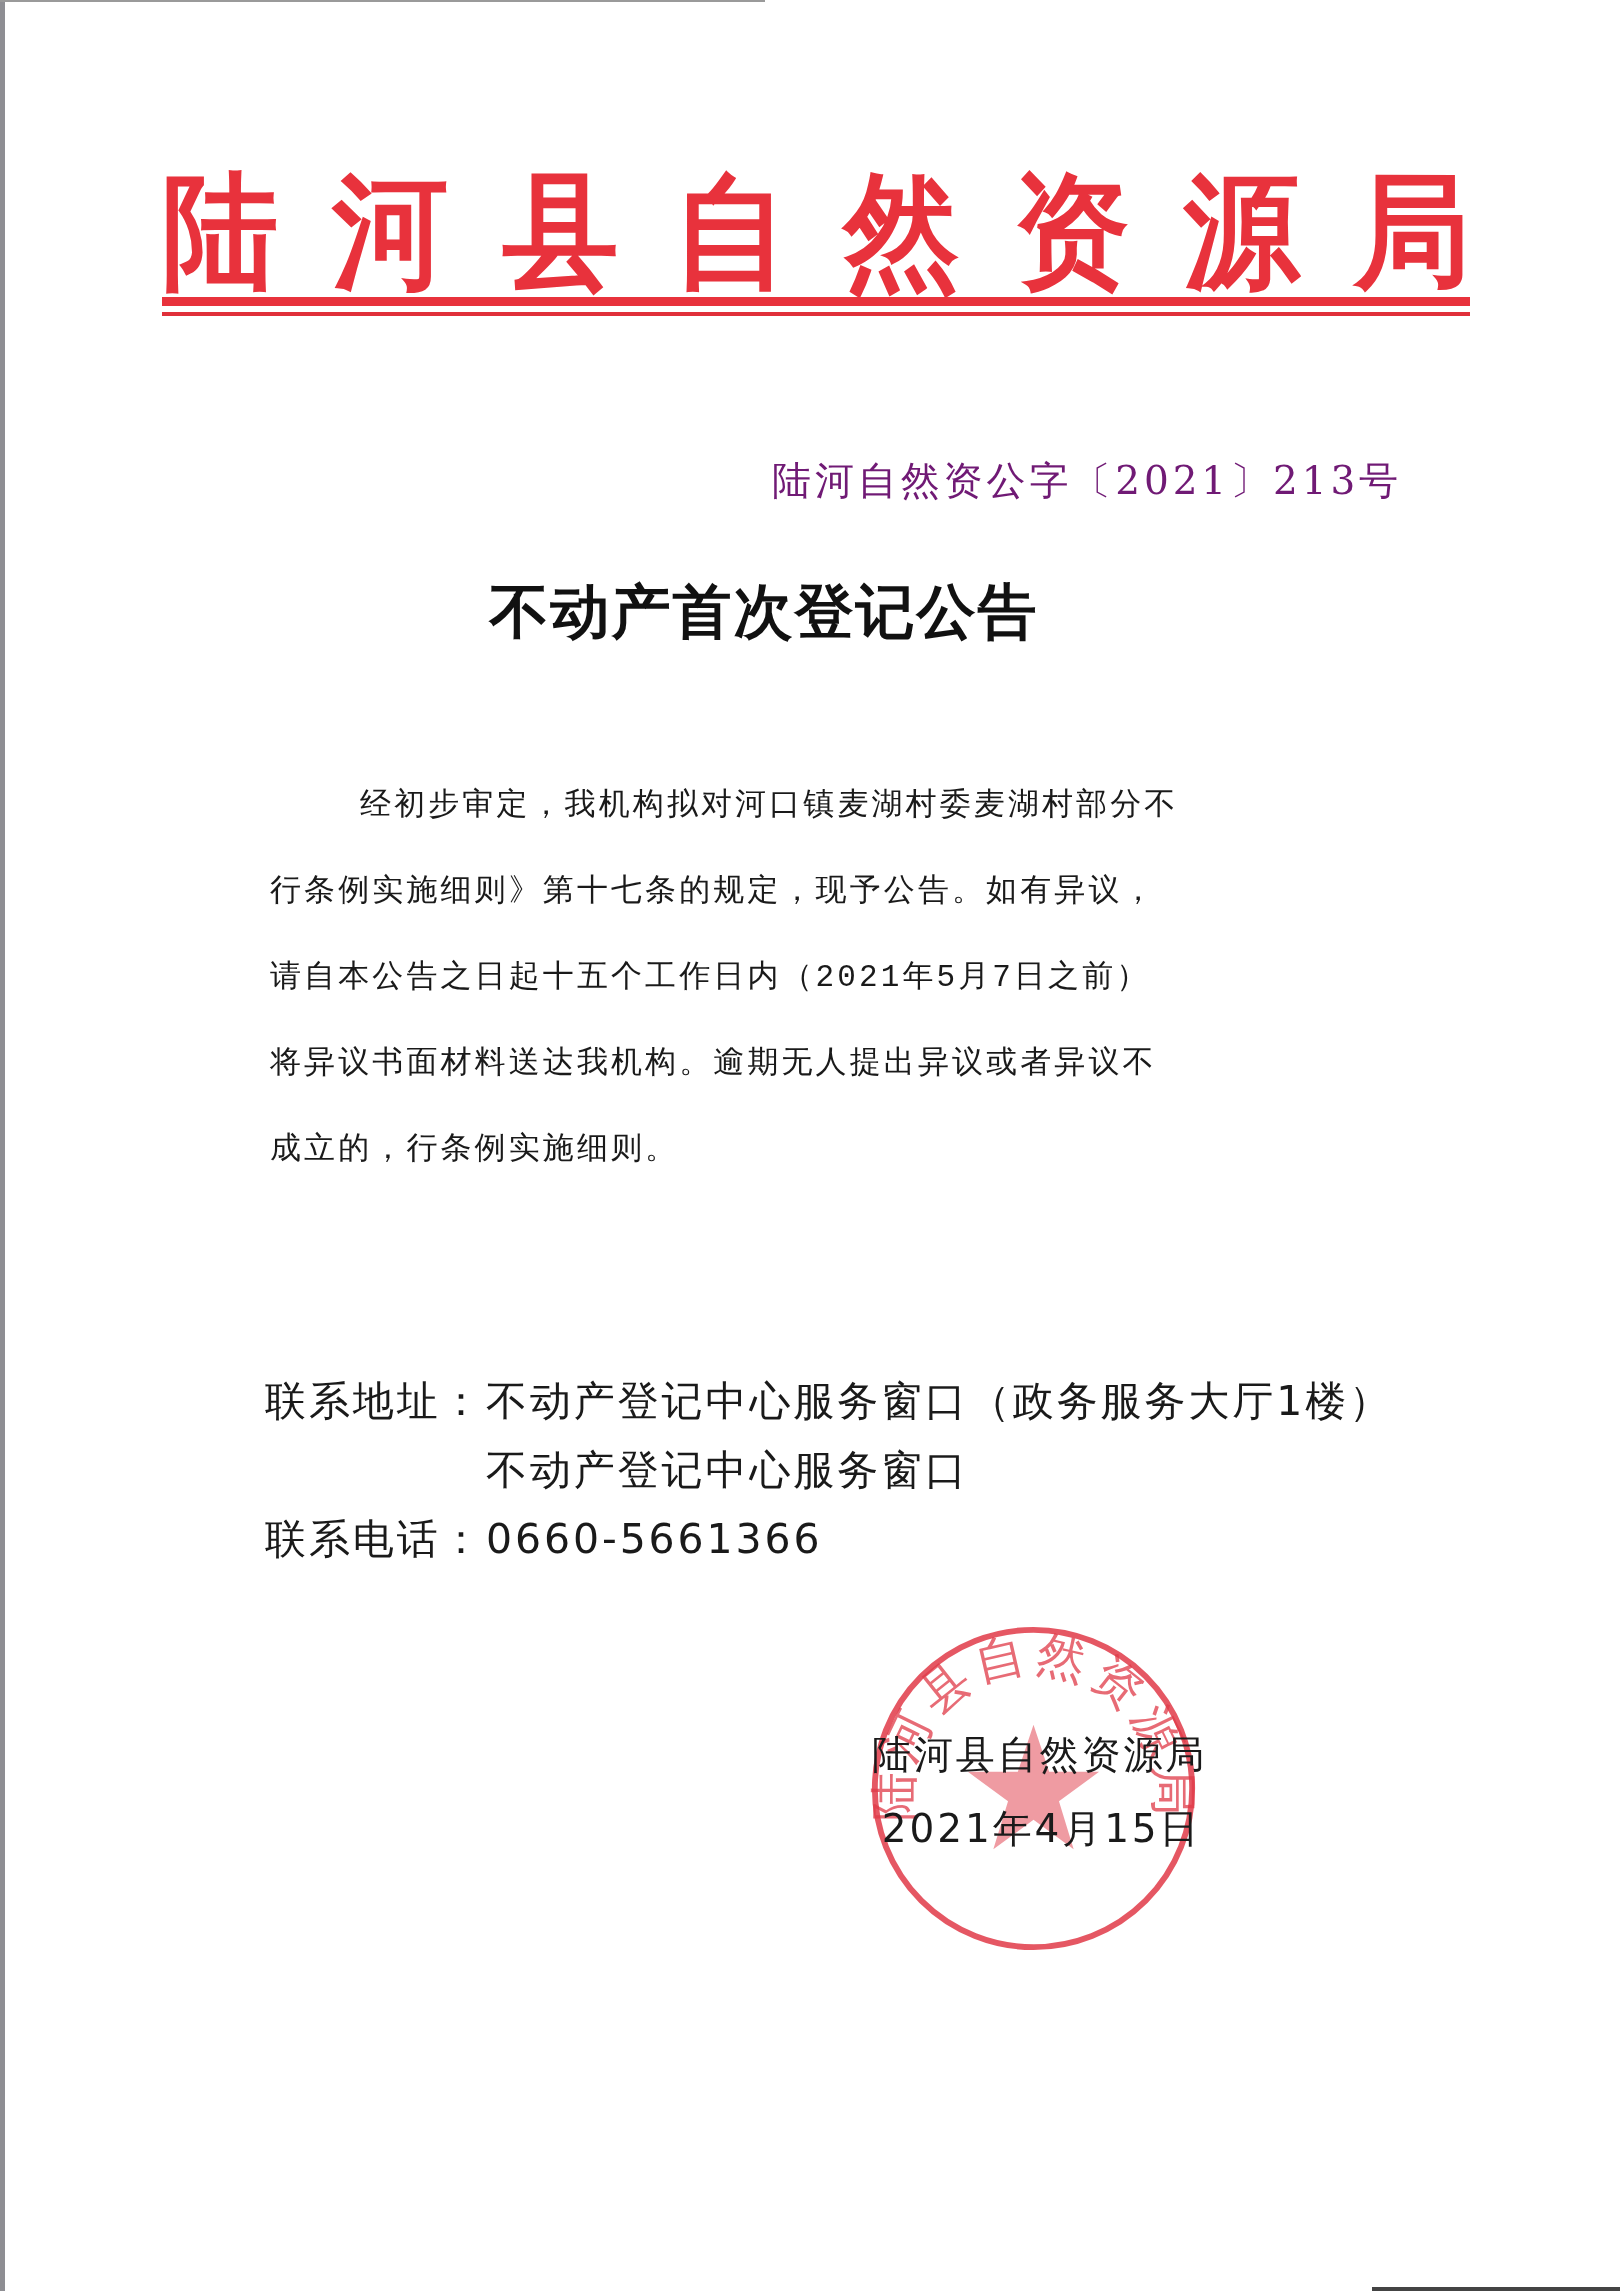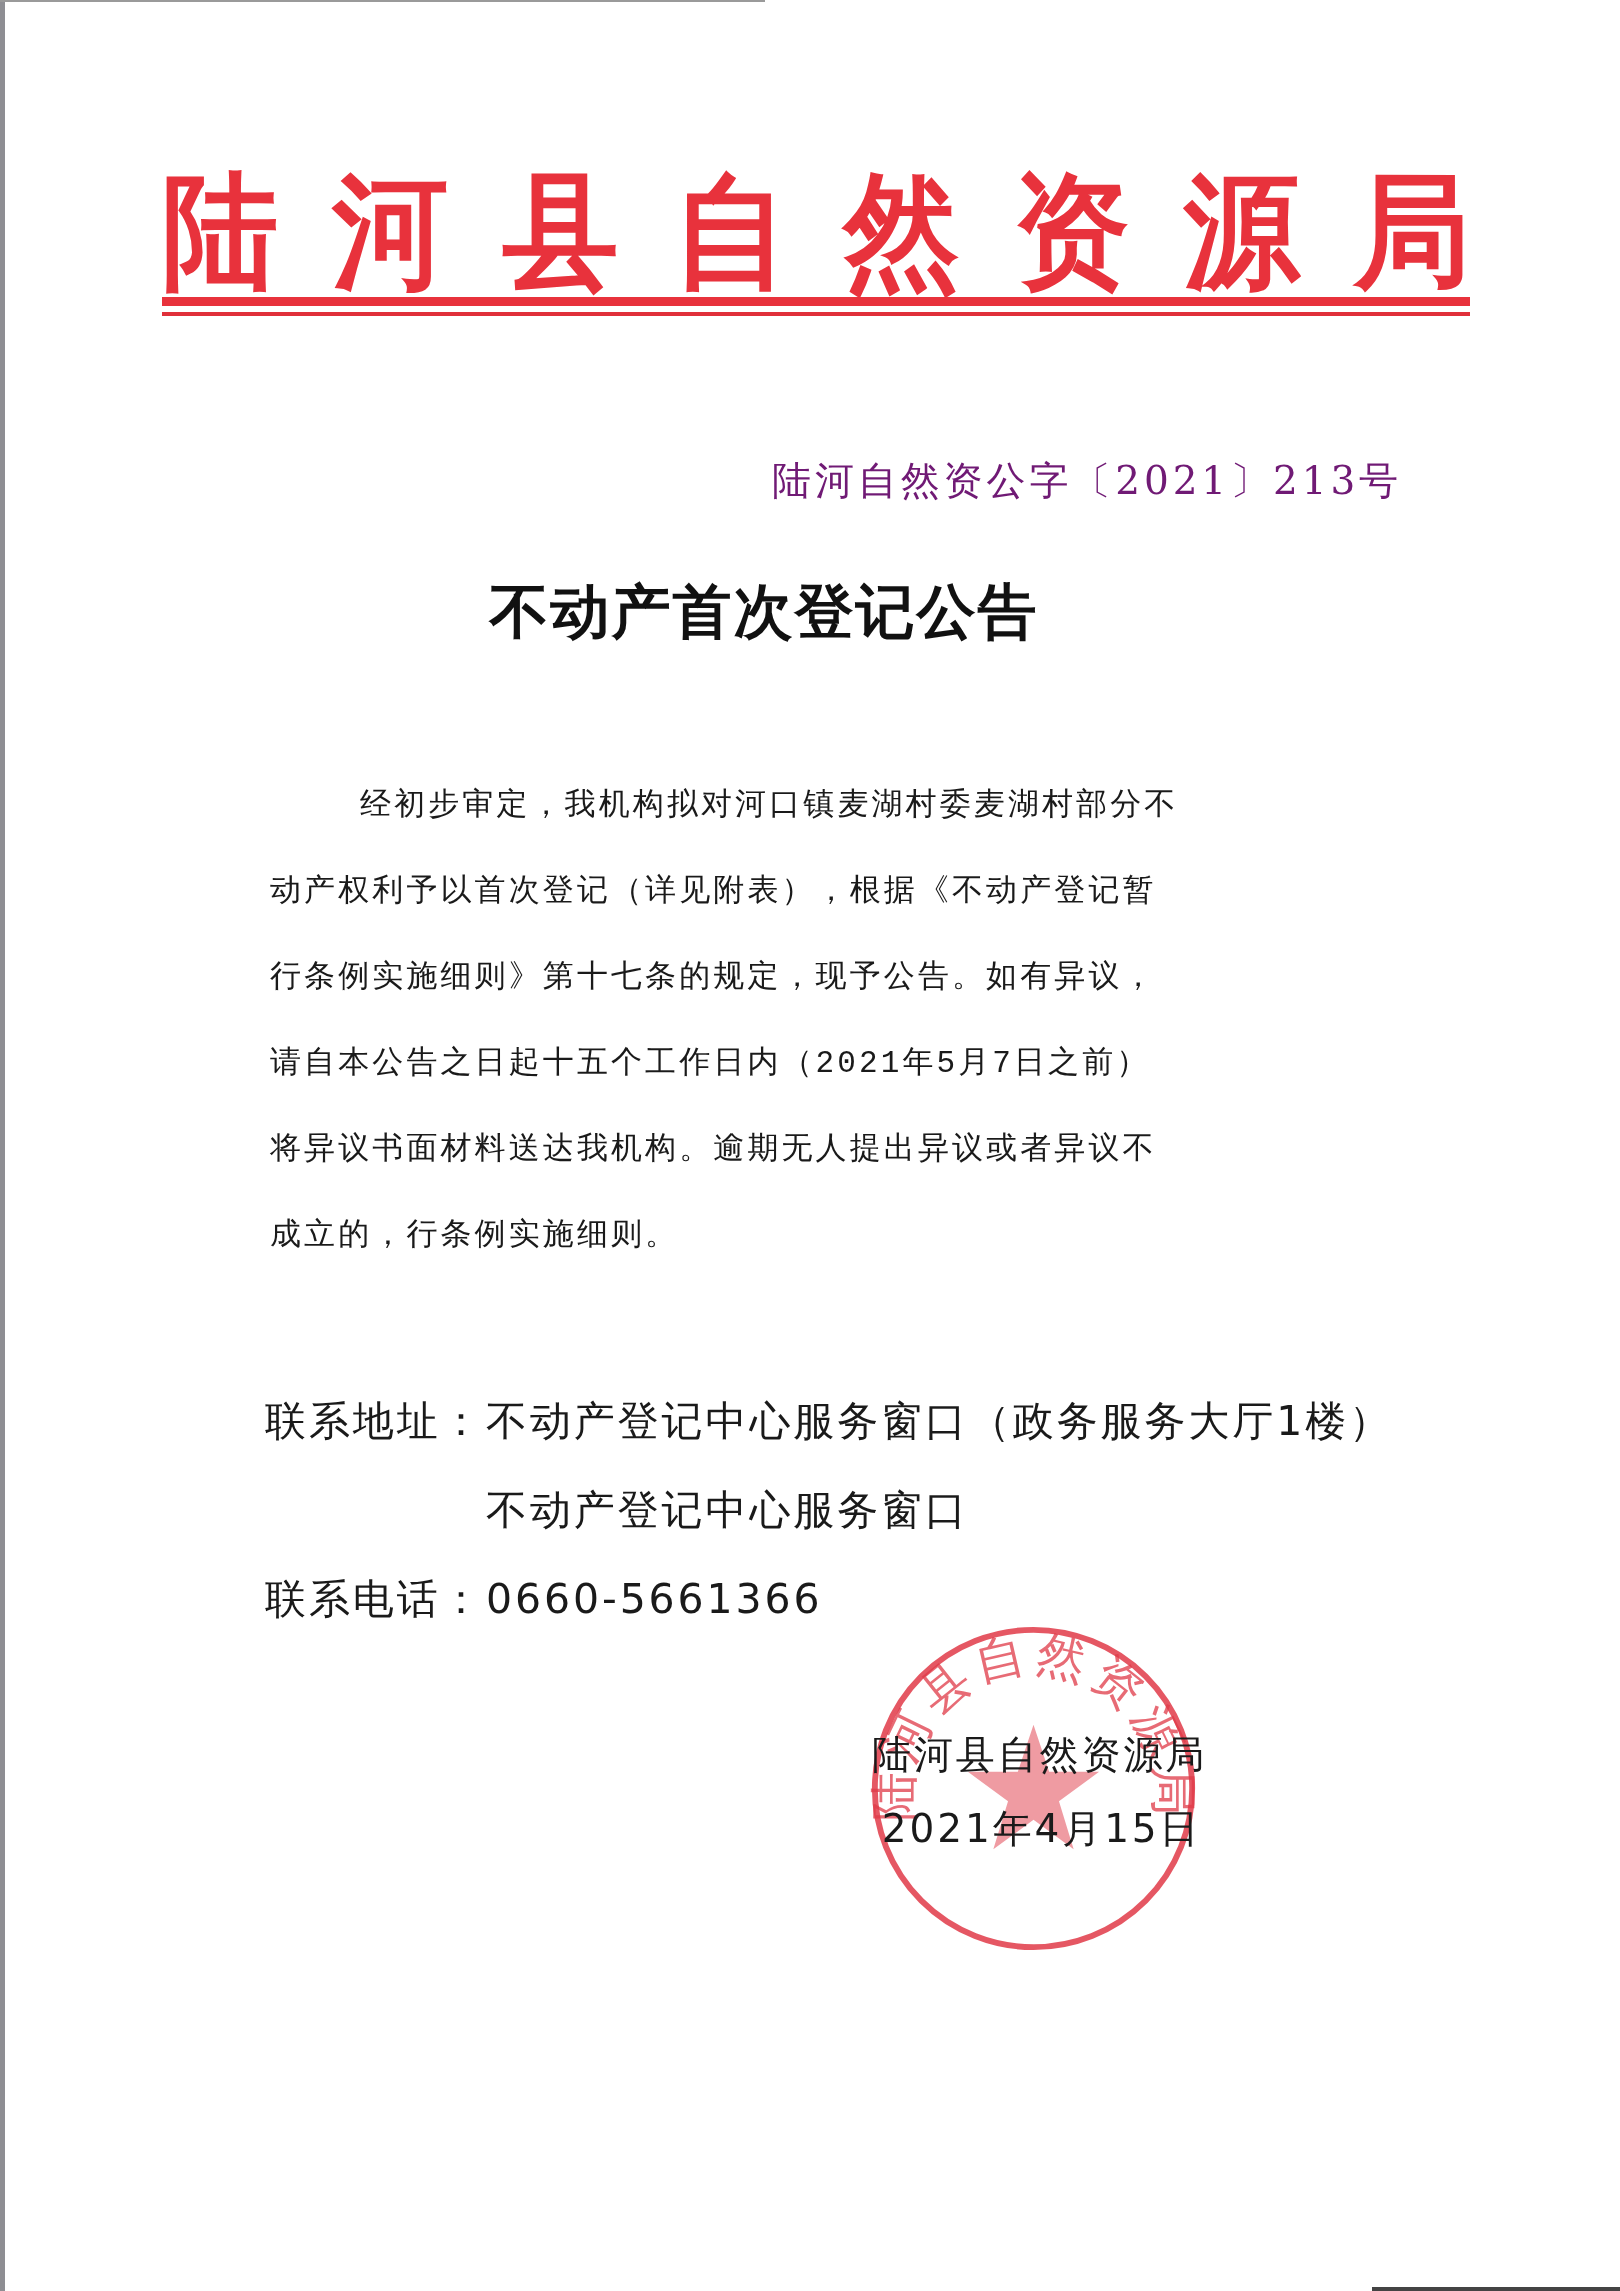--- a/index.html
+++ b/index.html
@@ -33,21 +33,21 @@
     letter-spacing: 2px;
   }
   .body-para { position: absolute; left: 270px; top: 776px; width: 1137px; }
   .body-line {
     height: 86px; line-height: 59px; font-size: 31px; letter-spacing: 3.1px;
     white-space: nowrap; font-family: Liberation Mono, monospace; color: #1a1a1a;
   }
   .indent { padding-left: 90px; }
 
   .contact { position: absolute; left: 265px; top: 1372px; }
-  .contact-row { display: flex; height: 69px; line-height: 59px; font-size: 41px; letter-spacing: 2.9px; font-family: "DejaVu Sans", sans-serif; color: #1a1a1a; white-space: nowrap; margin-top: 20px; }
+  .contact-row { display: flex; height: 69px; line-height: 59px; font-size: 41px; letter-spacing: 2.9px; font-family: "DejaVu Sans", sans-serif; color: #1a1a1a; white-space: nowrap; }
   .contact-label { width: 221px; }
   .contact-value { }
 
   .stamp {
     position: absolute; left: 867px; top: 1622px; width: 333px; height: 333px;
   }
   .signature { position: absolute; left: 872px; top: 1725px; width: 353px; font-size: 39px; font-family: "DejaVu Sans", sans-serif; color: #1a1a1a; letter-spacing: 2.9px; }
   .sig-line { height: 74px; line-height: 59px; white-space: nowrap; }
   .sig-date { padding-left: 9.8px; }
 </style>
@@ -69,21 +69,20 @@
   <span>局</span>
 </div>
 <div class="rule-thick"></div>
 <div class="rule-thin"></div>
 
 <div class="doc-number">陆河自然资公字〔2021〕213号</div>
 <div class="doc-title">不动产首次登记公告</div>
 
 <div class="body-para">
   <div class="body-line indent">经初步审定，我机构拟对河口镇麦湖村委麦湖村部分不</div>
-  <div class="body-line">动产权利予以首次登记（详见附表），根据《不动产登记暂</div>
   <div class="body-line">行条例实施细则》第十七条的规定，现予公告。如有异议，</div>
   <div class="body-line">请自本公告之日起十五个工作日内（2021年5月7日之前）</div>
   <div class="body-line">将异议书面材料送达我机构。逾期无人提出异议或者异议不</div>
   <div class="body-line">成立的，行条例实施细则。</div>
 </div>
 
 <div class="contact">
   <div class="contact-row">
     <span class="contact-label">联系地址：</span>
     <span class="contact-value">不动产登记中心服务窗口（政务服务大厅1楼）</span>

